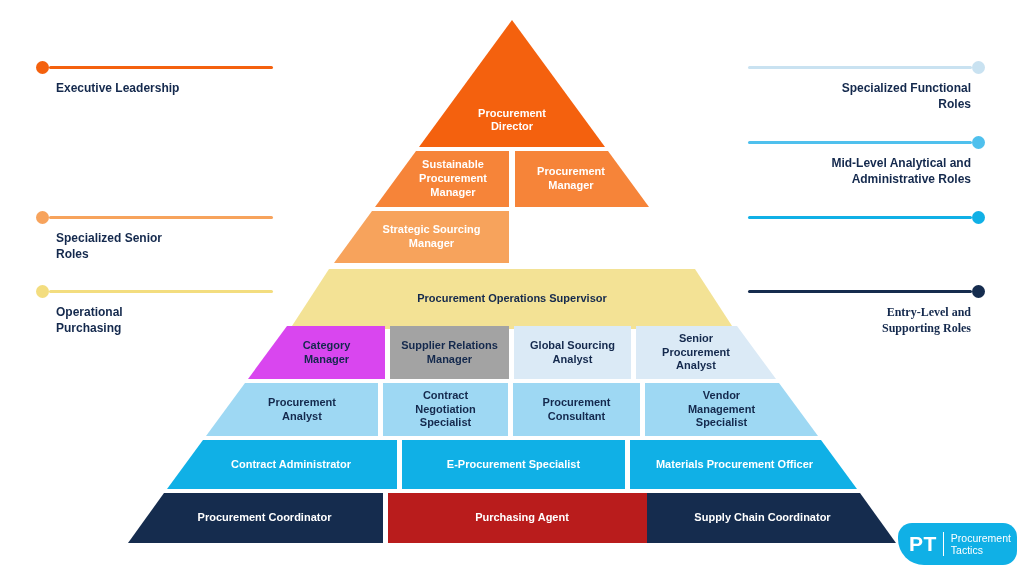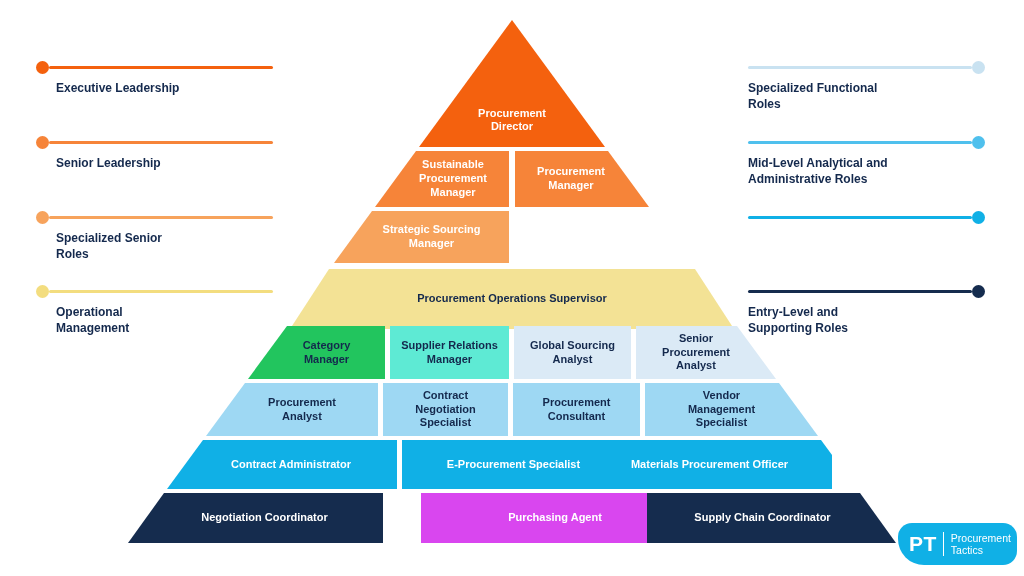--- a/index.html
+++ b/index.html
@@ -24,21 +24,21 @@
   
   .legend-item { position:absolute; width:237px; }
   .legend-rule { display:flex; align-items:center; height:13px; }
   .legend-dot  { width:13px; height:13px; border-radius:50%; flex:none; }
   .legend-line { flex:1; height:3px; border-radius:2px; }
   .legend-label {
     margin-top:7px; font-size:12px; font-weight:700; color:#14294D;
     line-height:1.32; white-space:pre-line;
   }
   .legend-left  .legend-label { padding-left:20px; text-align:left; }
-  .legend-right .legend-label { padding-right:14px; }
+  .legend-right .legend-label { padding-right:14px; text-align:right; }
 
   
   .logo {
     position:absolute; left:898px; top:523px; width:119px; height:42px;
     border-radius:14px 14px 14px 26px;
     display:flex; align-items:center; padding-left:11px;
   }
   .logo-abbr { font-size:21px; font-weight:800; color:#ffffff; letter-spacing:.5px; }
   .logo-divider { width:1px; height:24px; background:#ffffff; margin:0 7px 0 6px; flex:none; }
   .logo-name { font-size:10.5px; color:#ffffff; line-height:1.18; white-space:pre-line; }
@@ -49,44 +49,37 @@
 <div class="stage">
 
   <div class="legend-item legend-left" style="left:36px; top:61px;">
     <div class="legend-rule">
       <span class="legend-dot" style="background-color: rgb(244, 97, 14);"></span>
       <span class="legend-line" style="background-color: rgb(244, 97, 14);"></span>
     </div>
     <div class="legend-label">Executive Leadership</div>
   </div>
 
-  <div class="legend-item legend-left" style="left:36px; top:136px;">
-    <div class="legend-rule">
-      <span class="legend-dot" style="background-color: rgb(246, 132, 57);"></span>
-      <span class="legend-line" style="background-color: rgb(246, 132, 57);"></span>
-    </div>
-    <div class="legend-label">Senior Leadership</div>
-  </div>
 
   <div class="legend-item legend-left" style="left:36px; top:211px;">
     <div class="legend-rule">
       <span class="legend-dot" style="background-color: rgb(247, 163, 92);"></span>
       <span class="legend-line" style="background-color: rgb(247, 163, 92);"></span>
     </div>
     <div class="legend-label">Specialized Senior
 Roles</div>
   </div>
 
   <div class="legend-item legend-left" style="left:36px; top:285px;">
     <div class="legend-rule">
       <span class="legend-dot" style="background-color: rgb(243, 221, 127);"></span>
       <span class="legend-line" style="background-color: rgb(243, 221, 127);"></span>
     </div>
     <div class="legend-label">Operational
-Management</div>
+Purchasing</div>
   </div>
 
   <div class="legend-item legend-right" style="left:748px; top:61px;">
     <div class="legend-rule">
       <span class="legend-line" style="background-color: rgb(201, 226, 241);"></span>
       <span class="legend-dot" style="background-color: rgb(201, 226, 241);"></span>
     </div>
     <div class="legend-label">Specialized Functional
 Roles</div>
   </div>
@@ -100,21 +93,21 @@
 Administrative Roles</div>
   </div>
 
   <div class="legend-item legend-right" style="left:748px; top:211px;">
     <div class="legend-rule">
       <span class="legend-line" style="background-color: rgb(16, 176, 230);"></span>
       <span class="legend-dot" style="background-color: rgb(16, 176, 230);"></span>
     </div>
   </div>
 
-  <div class="legend-item legend-right" style="left:748px; top:285px;">
+  <div class="legend-item legend-right" style="left:748px; top:285px;font-family:Liberation Serif, serif;">
     <div class="legend-rule">
       <span class="legend-line" style="background-color: rgb(21, 44, 78);"></span>
       <span class="legend-dot" style="background-color: rgb(21, 44, 78);"></span>
     </div>
     <div class="legend-label">Entry-Level and
 Supporting Roles</div>
   </div>
 
   <div class="pyramid">
 
@@ -134,23 +127,23 @@
     <div class="prow" style="left:206px; top:191px; width:356px; height:52px; clip-path:polygon(38px 0, calc(100% - 38px) 0, 100% 100%, 0 100%);">
       <div class="pblock" style="left: 0px; width: 175px; padding-left: 20px; background-color: rgb(247, 163, 92); color: rgb(255, 255, 255);">Strategic Sourcing
 Manager</div>
     </div>
 
     <div class="prow" style="left:162px; top:249px; width:444px; height:60px; clip-path:polygon(39px 0, calc(100% - 39px) 0, 100% 100%, 0 100%);text-decoration:underline;">
       <div class="pblock" style="left: 0px; width: 100%; background-color: rgb(243, 226, 149); color: rgb(20, 41, 77);">Procurement Operations Supervisor</div>
     </div>
 
     <div class="prow" style="left:120px; top:306px; width:528px; height:53px; clip-path:polygon(39px 0, calc(100% - 39px) 0, 100% 100%, 0 100%);">
-      <div class="pblock" style="left: 0px; width: 137px; padding-left: 20px; background-color: #22c55e; color: rgb(20, 41, 77);">Category
+      <div class="pblock" style="left: 0px; width: 137px; padding-left: 20px; background-color: #d946ef; color: rgb(20, 41, 77);">Category
 Manager</div>
-      <div class="pblock" style="left: 142px; width: 119px; background-color: #5eead4; color: rgb(20, 41, 77);">Supplier Relations
+      <div class="pblock" style="left: 142px; width: 119px; background-color: #a3a3a3; color: rgb(20, 41, 77);">Supplier Relations
 Manager</div>
       <div class="pblock" style="left: 266px; width: 117px; background-color: rgb(219, 234, 246); color: rgb(20, 41, 77);">Global Sourcing
 Analyst</div>
       <div class="pblock" style="left: 388px; width: 140px; padding-right: 20px; background-color: rgb(219, 234, 246); color: rgb(20, 41, 77);">Senior
 Procurement
 Analyst</div>
     </div>
 
     <div class="prow" style="left:78px; top:363px; width:612px; height:53px; clip-path:polygon(39px 0, calc(100% - 39px) 0, 100% 100%, 0 100%);">
       <div class="pblock" style="left: 0px; width: 172px; padding-left: 20px; background-color: rgb(158, 216, 243); color: rgb(20, 41, 77);">Procurement
@@ -161,26 +154,26 @@
       <div class="pblock" style="left: 307px; width: 127px; background-color: rgb(158, 216, 243); color: rgb(20, 41, 77);">Procurement
 Consultant</div>
       <div class="pblock" style="left: 439px; width: 173px; padding-right: 20px; background-color: rgb(158, 216, 243); color: rgb(20, 41, 77);">Vendor
 Management
 Specialist</div>
     </div>
 
     <div class="prow" style="left:39px; top:420px; width:690px; height:49px; clip-path:polygon(36px 0, calc(100% - 36px) 0, 100% 100%, 0 100%);">
       <div class="pblock" style="left: 0px; width: 230px; padding-left: 18px; background-color: rgb(16, 176, 230); color: rgb(255, 255, 255);">Contract Administrator</div>
       <div class="pblock" style="left: 235px; width: 223px; background-color: rgb(16, 176, 230); color: rgb(255, 255, 255);">E-Procurement Specialist</div>
-      <div class="pblock" style="left: 438px; width: 227px; padding-right: 18px; background-color: rgb(16, 176, 230); color: rgb(255, 255, 255);">Materials Procurement Officer</div>
+      <div class="pblock" style="left: 463px; width: 227px; padding-right: 18px; background-color: rgb(16, 176, 230); color: rgb(255, 255, 255);">Materials Procurement Officer</div>
     </div>
 
     <div class="prow" style="left:0; top:473px; width:768px; height:50px; clip-path:polygon(36px 0, calc(100% - 36px) 0, 100% 100%, 0 100%);">
-      <div class="pblock" style="left: 0px; width: 255px; padding-left: 18px; background-color: rgb(21, 44, 78); color: rgb(255, 255, 255);">Negotiation Coordinator</div>
-      <div class="pblock" style="left: 260px; width: 268px; background-color: #d946ef; color: rgb(255, 255, 255); margin-left: 33px;">Purchasing Agent</div>
+      <div class="pblock" style="left: 0px; width: 255px; padding-left: 18px; background-color: rgb(21, 44, 78); color: rgb(255, 255, 255);">Procurement Coordinator</div>
+      <div class="pblock" style="left: 260px; width: 268px; background-color: #b91c1c; color: rgb(255, 255, 255);">Purchasing Agent</div>
       <div class="pblock" style="left: 519px; width: 249px; padding-right: 18px; background-color: rgb(21, 44, 78); color: rgb(255, 255, 255);">Supply Chain Coordinator</div>
     </div>
 
   </div>
 
   <div class="logo" style="background-color: rgb(16, 176, 230);">
     <span class="logo-abbr">PT</span>
     <span class="logo-divider"></span>
     <span class="logo-name">Procurement
 Tactics</span>

